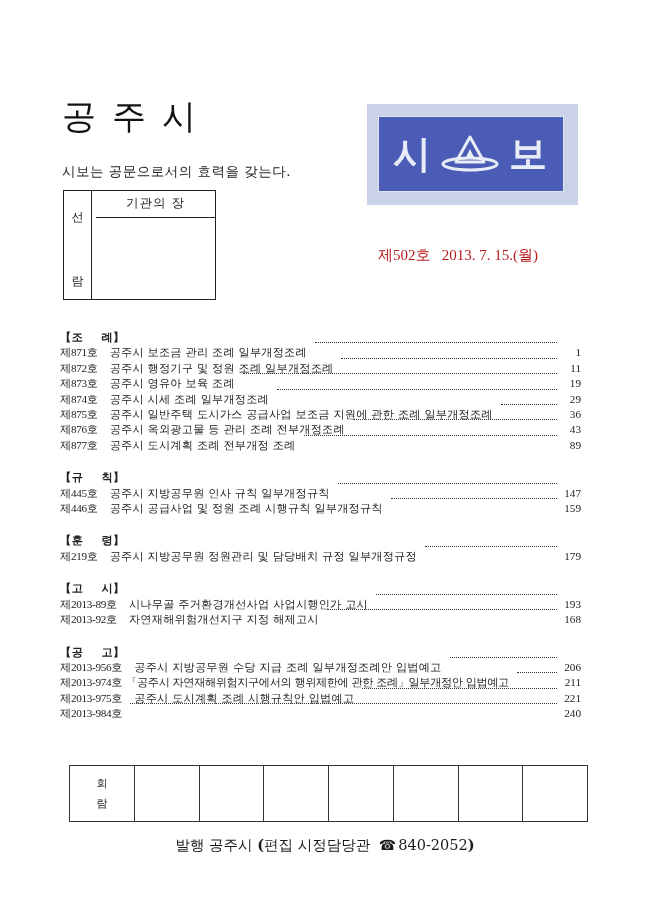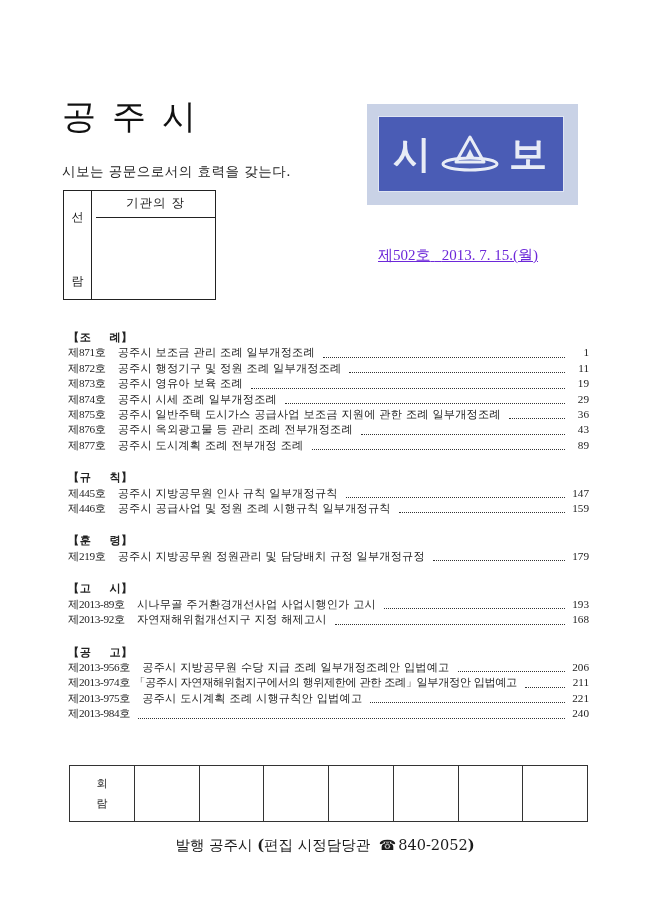--- a/index.html
+++ b/index.html
@@ -117,47 +117,45 @@
       font-size: 12.5px;
       line-height: 24px;
       letter-spacing: 1px;
     }
 
     
     .issue-line {
       left: 378px;
       top: 246px;
       font-size: 15px;
-      color: #6d28d9;
+      color: #b91c1c;
       font-family: "Liberation Serif", "DejaVu Serif", serif;
-      text-decoration: underline;
     }
 
     
     .toc {
       left: 60px;
       top: 330px;
       width: 521px;
       font-size: 11.2px;
       line-height: 15.4px;
       color: #222;
-      margin-left: 8px;
     }
     .toc-section {
       margin-bottom: 17px;
     }
     .toc-heading {
       font-weight: bold;
       letter-spacing: 0.5px;
     }
     .toc-heading .bracket { font-weight: bold; }
     .toc-heading .h1 { margin-right: 18px; }
     .toc-row {
       display: flex;
-      align-items: flex-end;
+      align-items: flex-start;
       white-space: nowrap;
     }
     .toc-no {
       flex: 0 0 auto;
       font-family: "Liberation Serif", "DejaVu Serif", serif;
       letter-spacing: -0.3px;
     }
     .toc-title {
       flex: 0 0 auto;
       margin-left: 12px;

